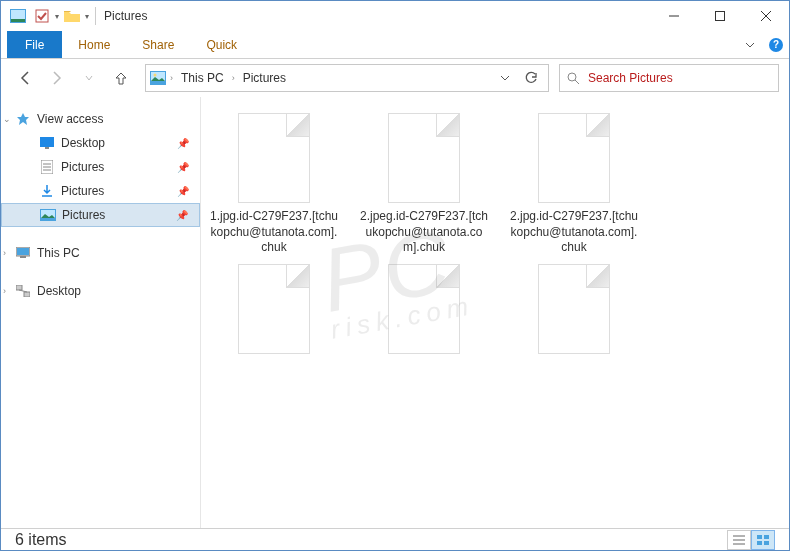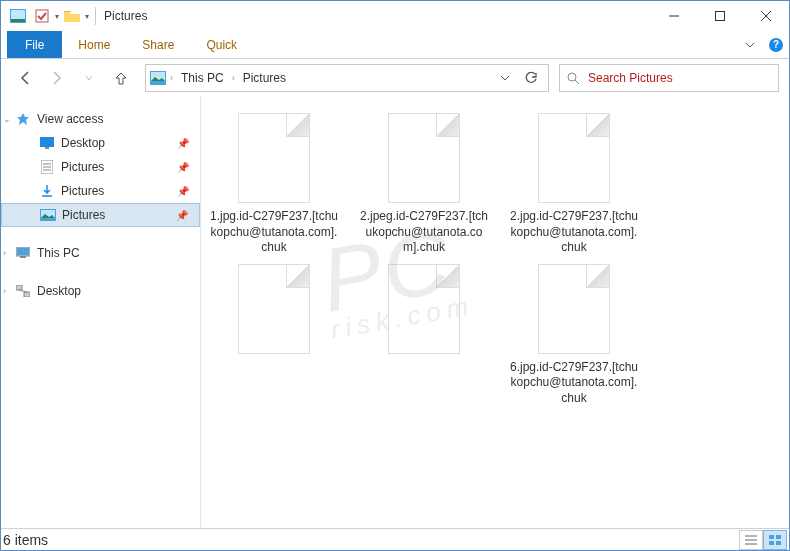--- a/index.html
+++ b/index.html
@@ -48,21 +48,21 @@
 .nav-ico { width: 16px; height: 16px; display: inline-flex; align-items: center; justify-content: center; }
 
 .files { flex: 1; padding: 16px 8px; overflow: hidden; }
 .file-grid { display: flex; flex-wrap: wrap; gap: 8px 20px; }
 .file { width: 130px; display: flex; flex-direction: column; align-items: center; text-align: center; }
 .file-ico { width: 72px; height: 90px; background: #fff; border: 1px solid #ddd; position: relative; margin-bottom: 6px; }
 .file-ico::before { content: ""; position: absolute; top: 0; right: 0; width: 22px; height: 22px; background: linear-gradient(135deg, #fff 0%, #fff 48%, #ddd 50%, #eee 100%); border-left: 1px solid #ddd; border-bottom: 1px solid #ddd; }
 .file-name { font-size: 12px; color: #333; word-break: break-all; line-height: 1.3; }
 
 
-.status { position: absolute; bottom: 0; left: 0; right: 0; height: 22px; border-top: 1px solid #d0d0d0; background: #fff; display: flex; align-items: center; padding: 0 2px; font-size: 14px; color: #333; }
+.status { position: absolute; bottom: 0; left: 0; right: 0; height: 22px; border-top: 1px solid #d0d0d0; background: #fff; display: flex; align-items: center; padding: 0 14px; font-size: 16px; color: #333; }
 .status .view-btns { margin-left: auto; display: flex; gap: 0; }
 .status .view-btn { width: 24px; height: 20px; border: 1px solid #ccc; display: flex; align-items: center; justify-content: center; }
 .status .view-btn.active { background: #cde6f7; border-color: #7eb4ea; }
 
 
 .watermark { position: absolute; top: 50%; left: 50%; transform: translate(-50%, -50%) rotate(-10deg); font-size: 90px; font-weight: 200; color: rgba(150,150,150,0.18); font-style: italic; pointer-events: none; letter-spacing: 2px; }
 .watermark .sub { font-size: 26px; display: block; text-align: right; letter-spacing: 6px; margin-top: -18px; }
 
 svg { display: block; }
 </style>
@@ -291,21 +291,20 @@
           <div class="file-name">2.jpg.id-C279F237.[tchukopchu@tutanota.com].chuk</div>
         </div>
         <div class="file">
           <div class="file-ico"></div>
         </div>
         <div class="file">
           <div class="file-ico"></div>
         </div>
         <div class="file">
           <div class="file-ico"></div>
-          <div class="file-name">6.jpg.id-C279F237.[tchukopchu@tutanota.com].chuk</div>
         </div>
       </div>
   </div>
 </div>
 
 <div class="status">
   <span>6 items</span>
   <div class="view-btns">
     <div class="view-btn">
         <svg width="12" height="10">

